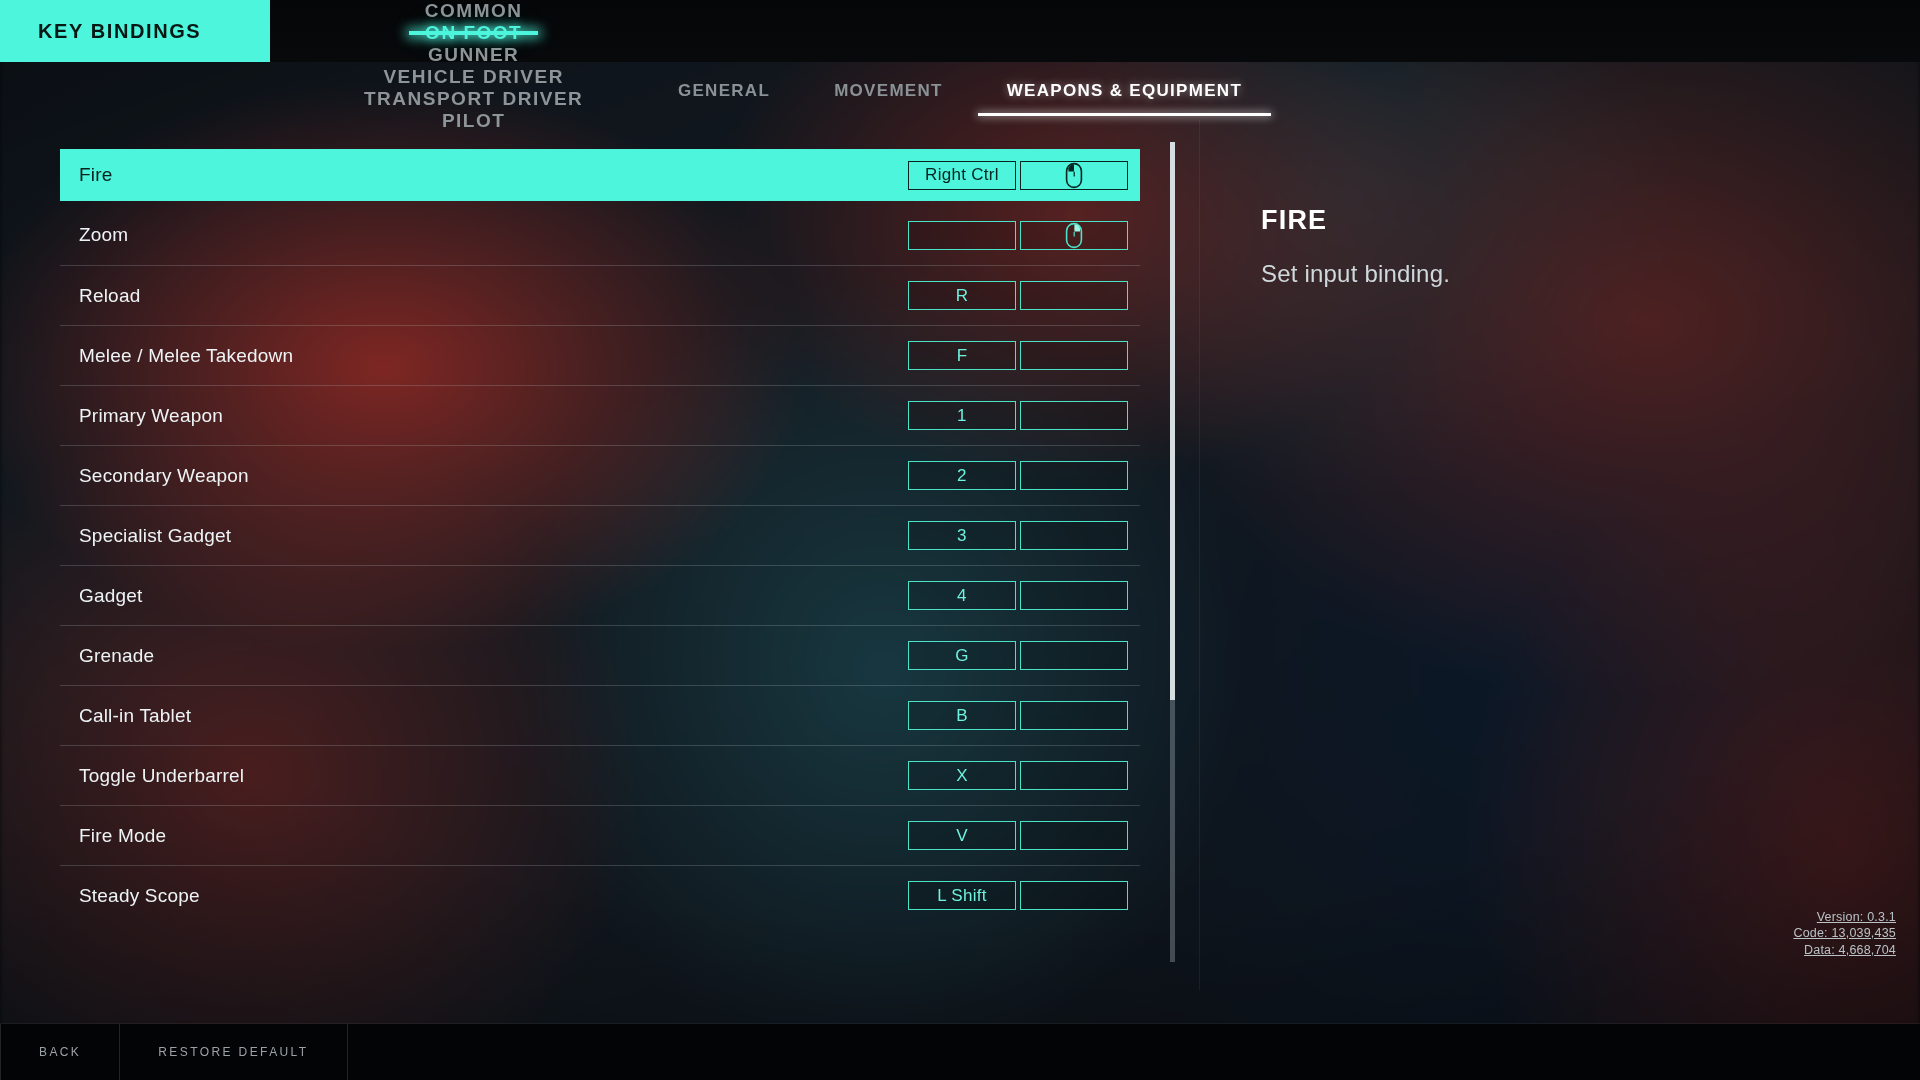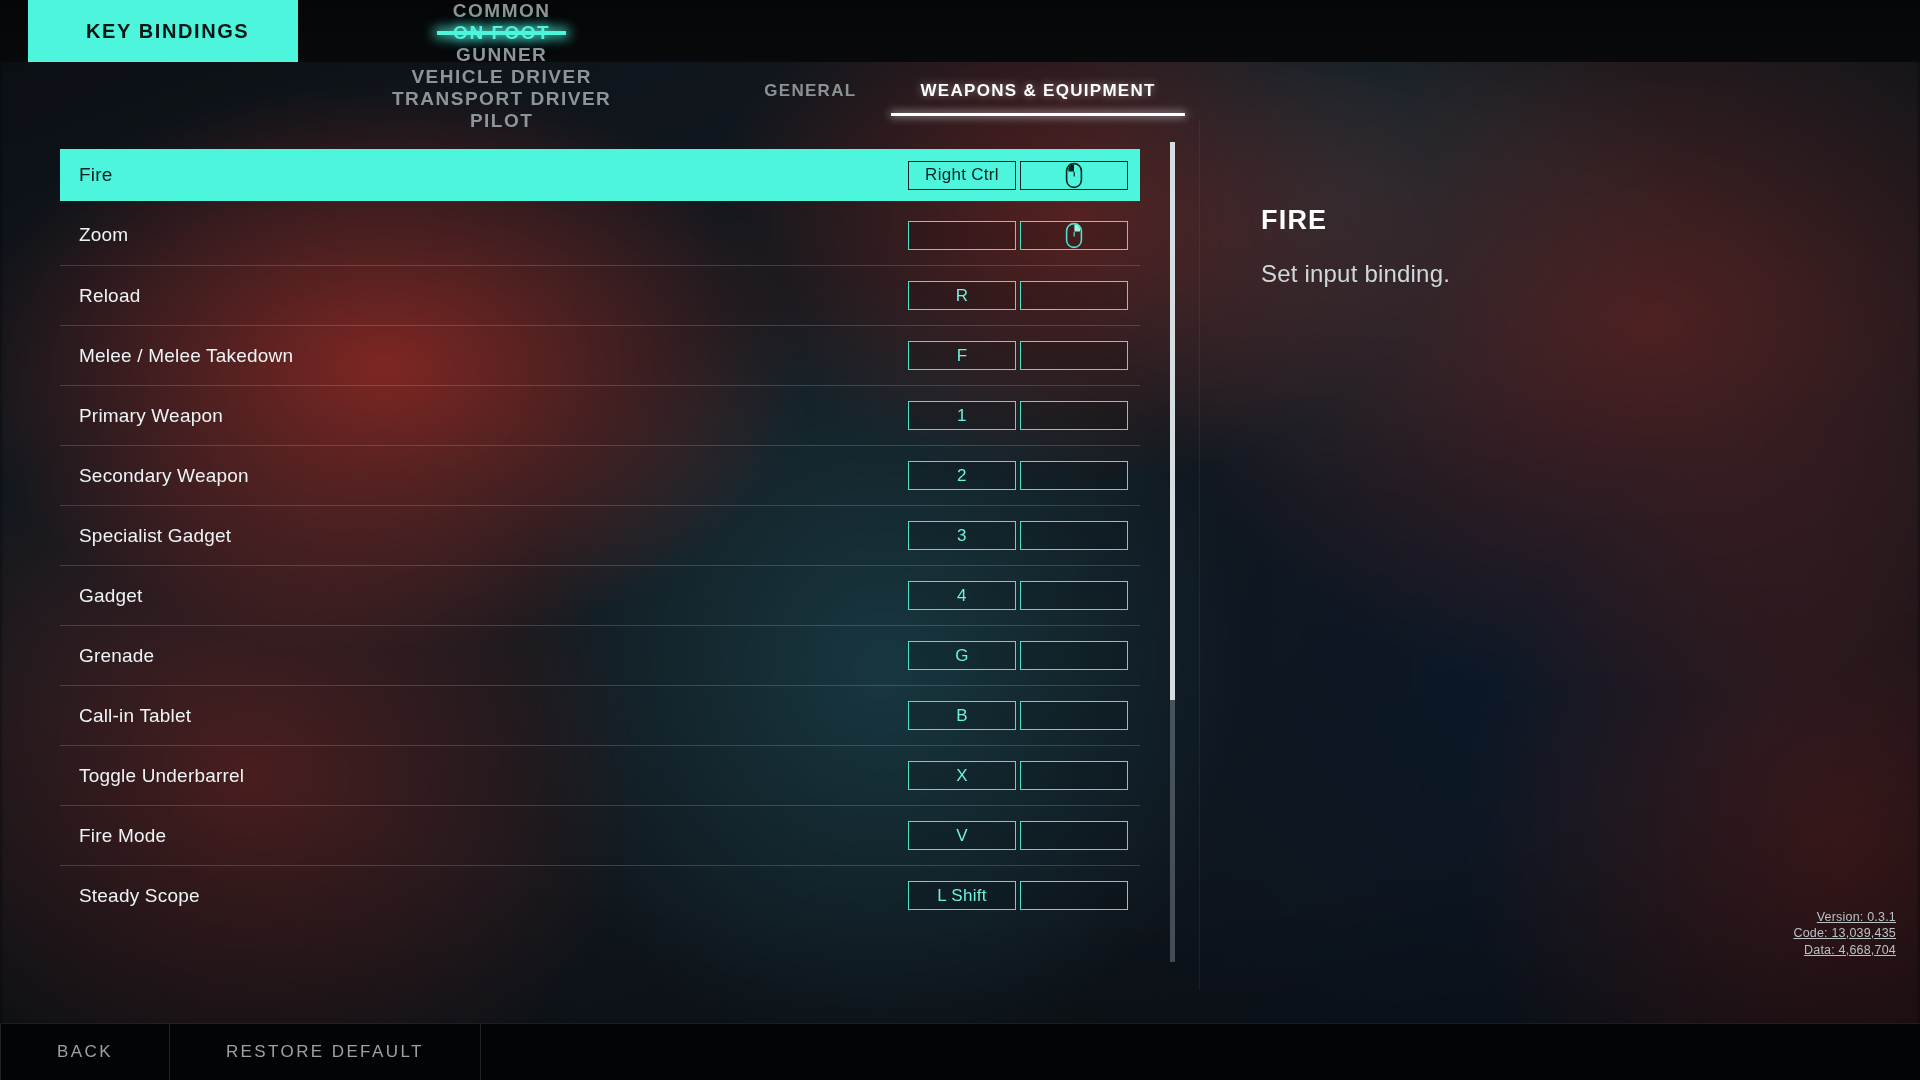--- a/index.html
+++ b/index.html
@@ -34,22 +34,22 @@
   
   #topbar{
     position:absolute; left:0; top:0; width:1920px; height:62px;
     background:linear-gradient(180deg,#050608 0%,#07090b 100%);
     display:flex; align-items:stretch;
   }
   #title-chip{
     width:270px; height:62px;
     background:#4df5dd;
     color:#061714;
-    display:flex; align-items:center; padding-left:58px;
-    font-size:20px; letter-spacing:1.6px; font-weight:700;margin-left:28px;
+    display:flex; align-items:center; padding-left:38px;
+    font-size:20px; letter-spacing:1.6px; font-weight:700;
   }
   #main-tabs{ display:flex; align-items:center; height:62px; padding-left:60px; gap:0;flex-direction:column; }
   .tab{
     position:relative;
     padding:0 34px; height:62px;
     display:flex; align-items:center; justify-content:center;
     font-size:19px; letter-spacing:1.5px; font-weight:700;
     color:#8e9598; cursor:pointer; white-space:nowrap;
   }
   .tab.active{
@@ -154,22 +154,22 @@
     font-size:12.5px; color:#b9c2c6; letter-spacing:0.2px;text-decoration:underline;
   }
 
   
   #bottombar{
     position:absolute; left:0; bottom:0; width:1920px; height:56px;
     background:#030405; display:flex; align-items:stretch;
   }
   .btmbtn{
     display:flex; align-items:center; justify-content:center;
-    padding:0 56px;
-    font-size:17px; letter-spacing:2.4px; font-weight:400;
+    padding:0 38px;
+    font-size:12px; letter-spacing:2.4px; font-weight:400;
     color:#9aa2a5; cursor:pointer; white-space:nowrap;
     border-right:1px solid rgba(255,255,255,0.13);
   }
   .btmbtn:first-child{ border-left:1px solid rgba(255,255,255,0.13); }
   #bottom-topline{
     position:absolute; left:0; bottom:56px; width:1920px; height:1px;
     background:rgba(255,255,255,0.05);
   }
 </style>
 </head>
@@ -200,20 +200,23 @@
       </div>
       <div class="tab">
         <span>PILOT</span>
       </div>
     </div>
 </div>
 
 <div id="subtabs">
     <div class="subtab">
       <span>GENERAL</span>
+    </div>
+    <div class="subtab">
+      <span>MOVEMENT</span>
     </div>
     <div class="subtab active">
       <span>WEAPONS &amp; EQUIPMENT</span>
     </div>
   </div>
 
 <div id="left-panel">
   <div id="rows">
       <div class="row selected">
         <div class="row-label">Fire</div>

